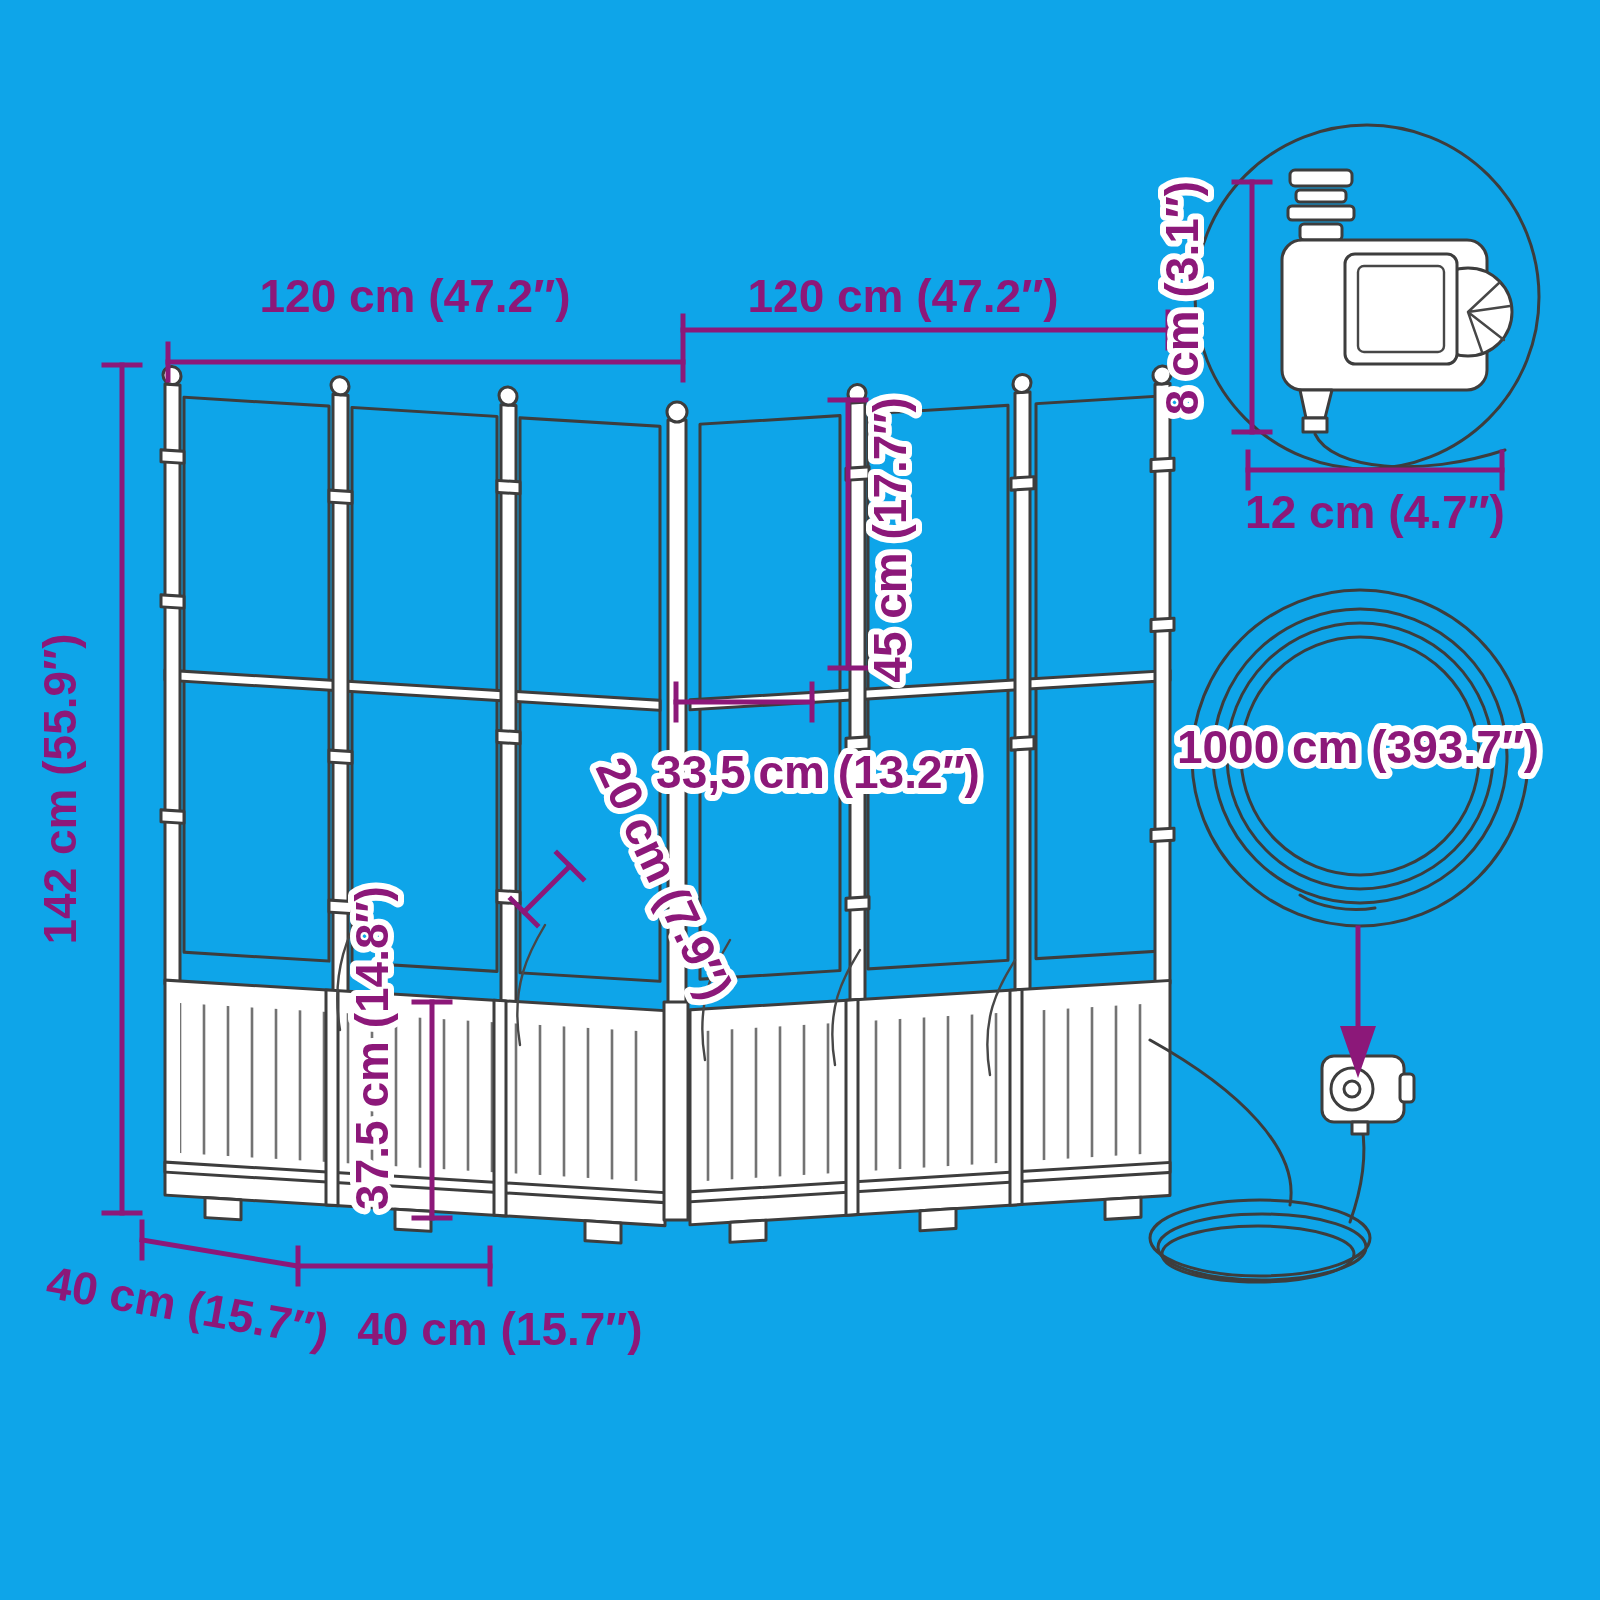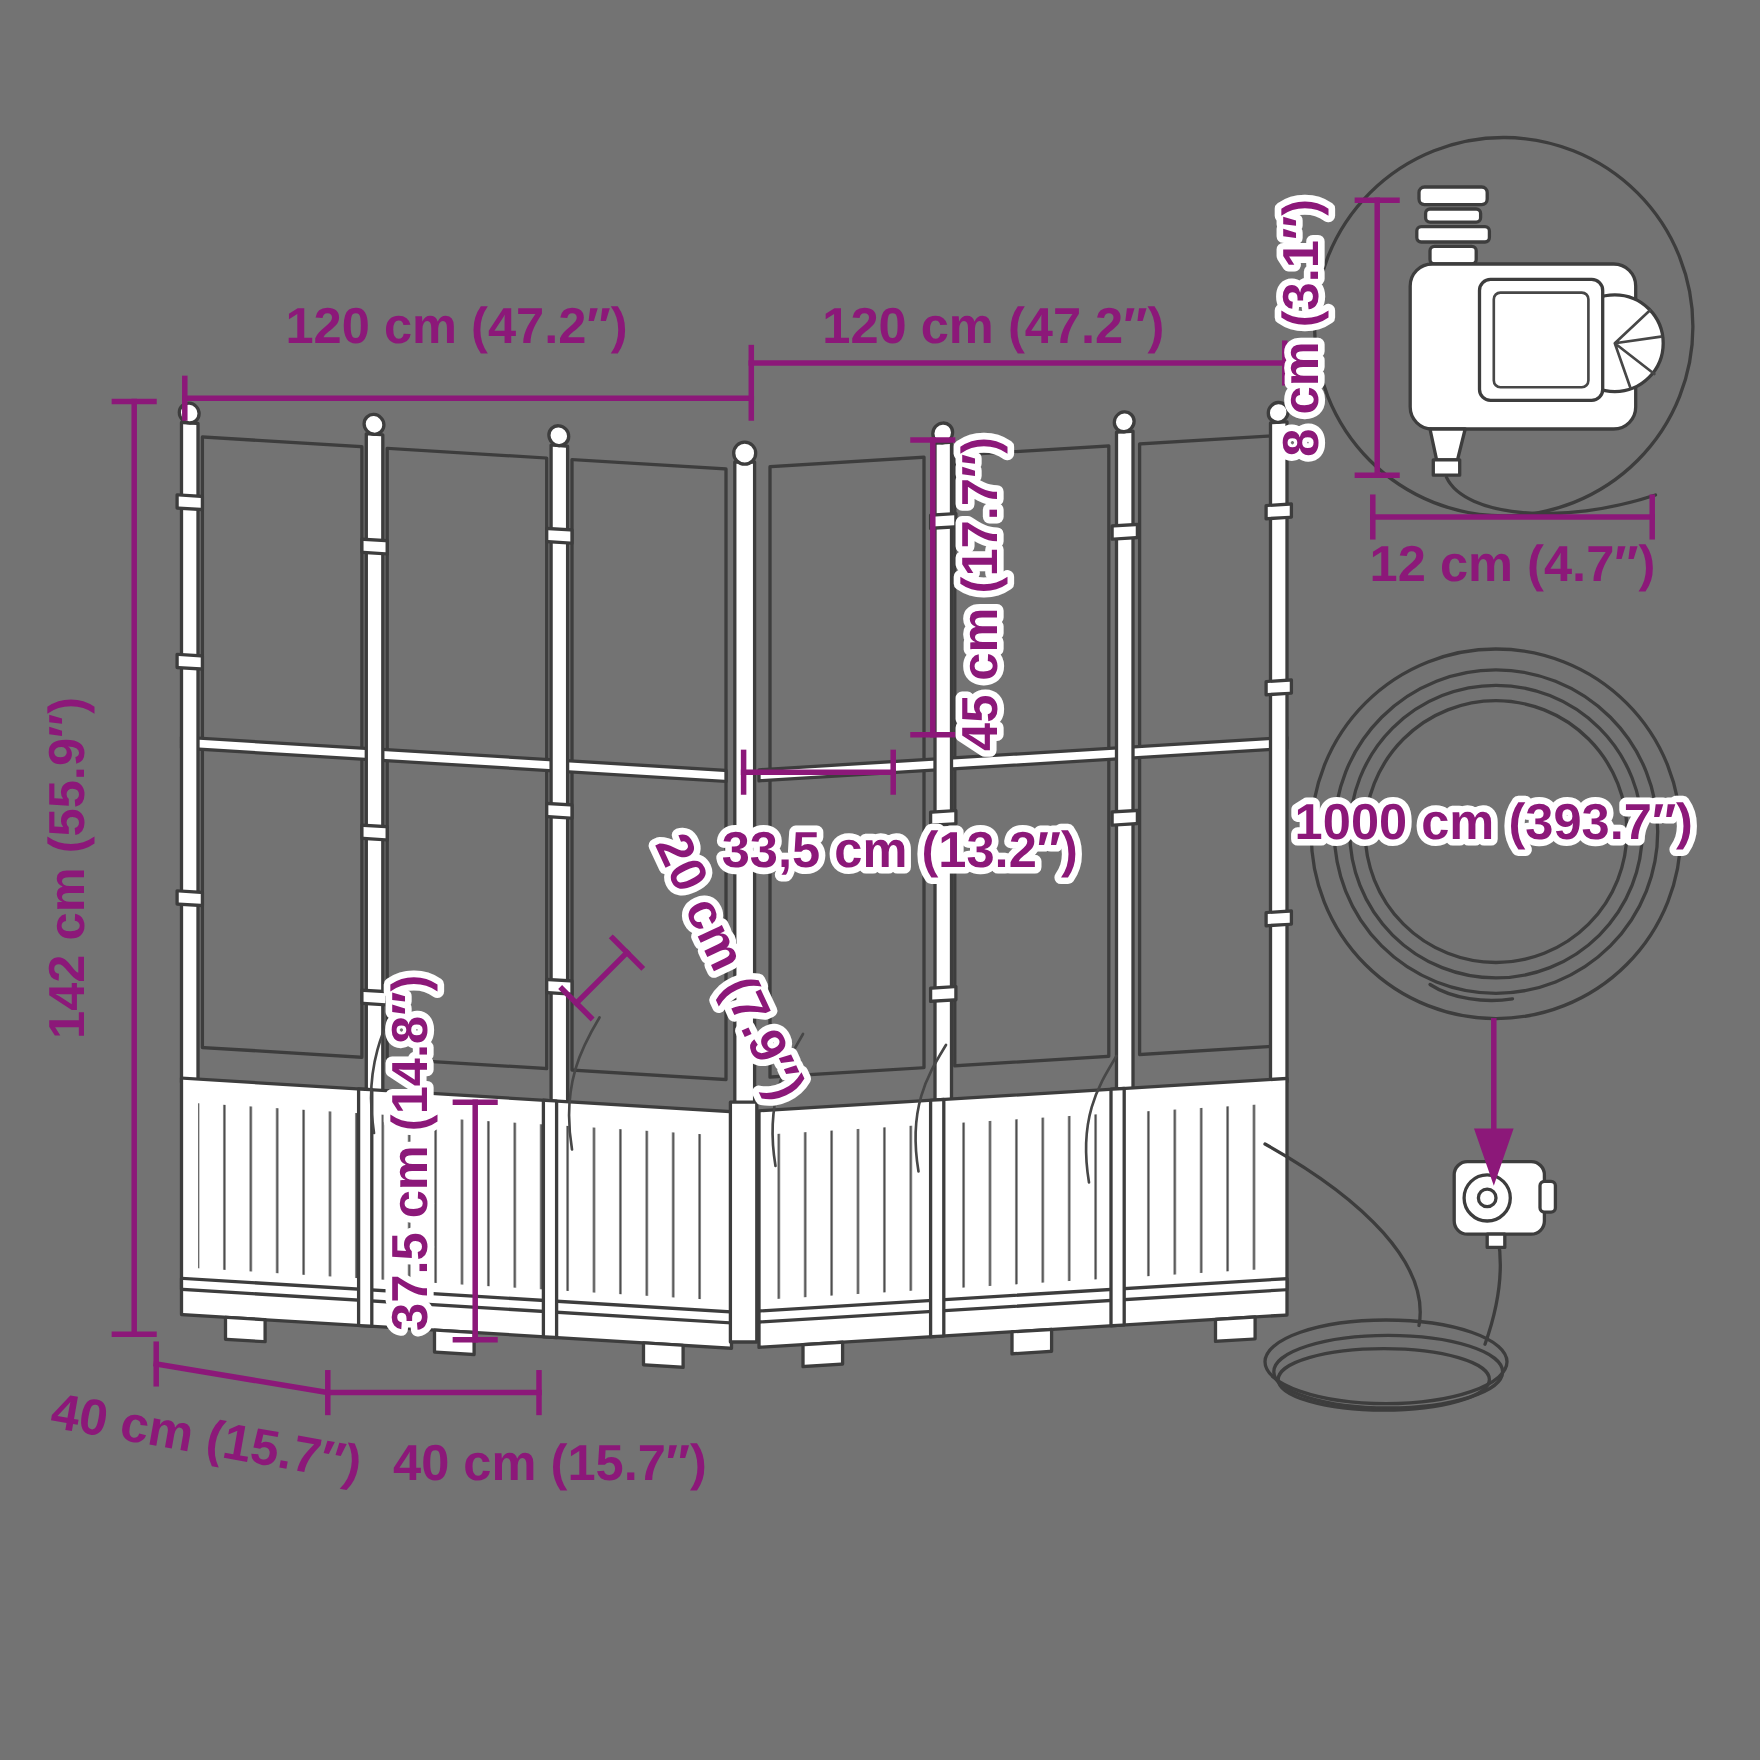--- a/index.html
+++ b/index.html
@@ -1,16 +1,16 @@
 <!DOCTYPE html>
 <html><head>
 <meta charset="utf-8">
 <style>
   html,body{margin:0;padding:0;background:#ffffff;}
-  .canvas{width:1600px;height:1600px;position:relative;background:#737373;overflow:hidden;}
+  .canvas{width:1600px;height:1600px;position:relative;background:#0ea5e9;overflow:hidden;}
   svg{display:block;}
   .draw{stroke:#3d3d3d;stroke-width:3;fill:none;stroke-linejoin:round;stroke-linecap:round;}
   .drawthin{stroke:#474747;stroke-width:2.4;fill:none;stroke-linecap:round;}
   .fillwhite{fill:#ffffff;}
   .dim{stroke:#8c1879;stroke-width:5;fill:none;stroke-linecap:square;}
   .dimlabel{font:700 46px "Liberation Sans","DejaVu Sans",sans-serif;fill:#8c1879;}
   .halo{paint-order:stroke;stroke:#ffffff;stroke-width:12;stroke-linejoin:round;}
   .purplefill{fill:#8c1879;stroke:none;}
 </style>
 </head>

